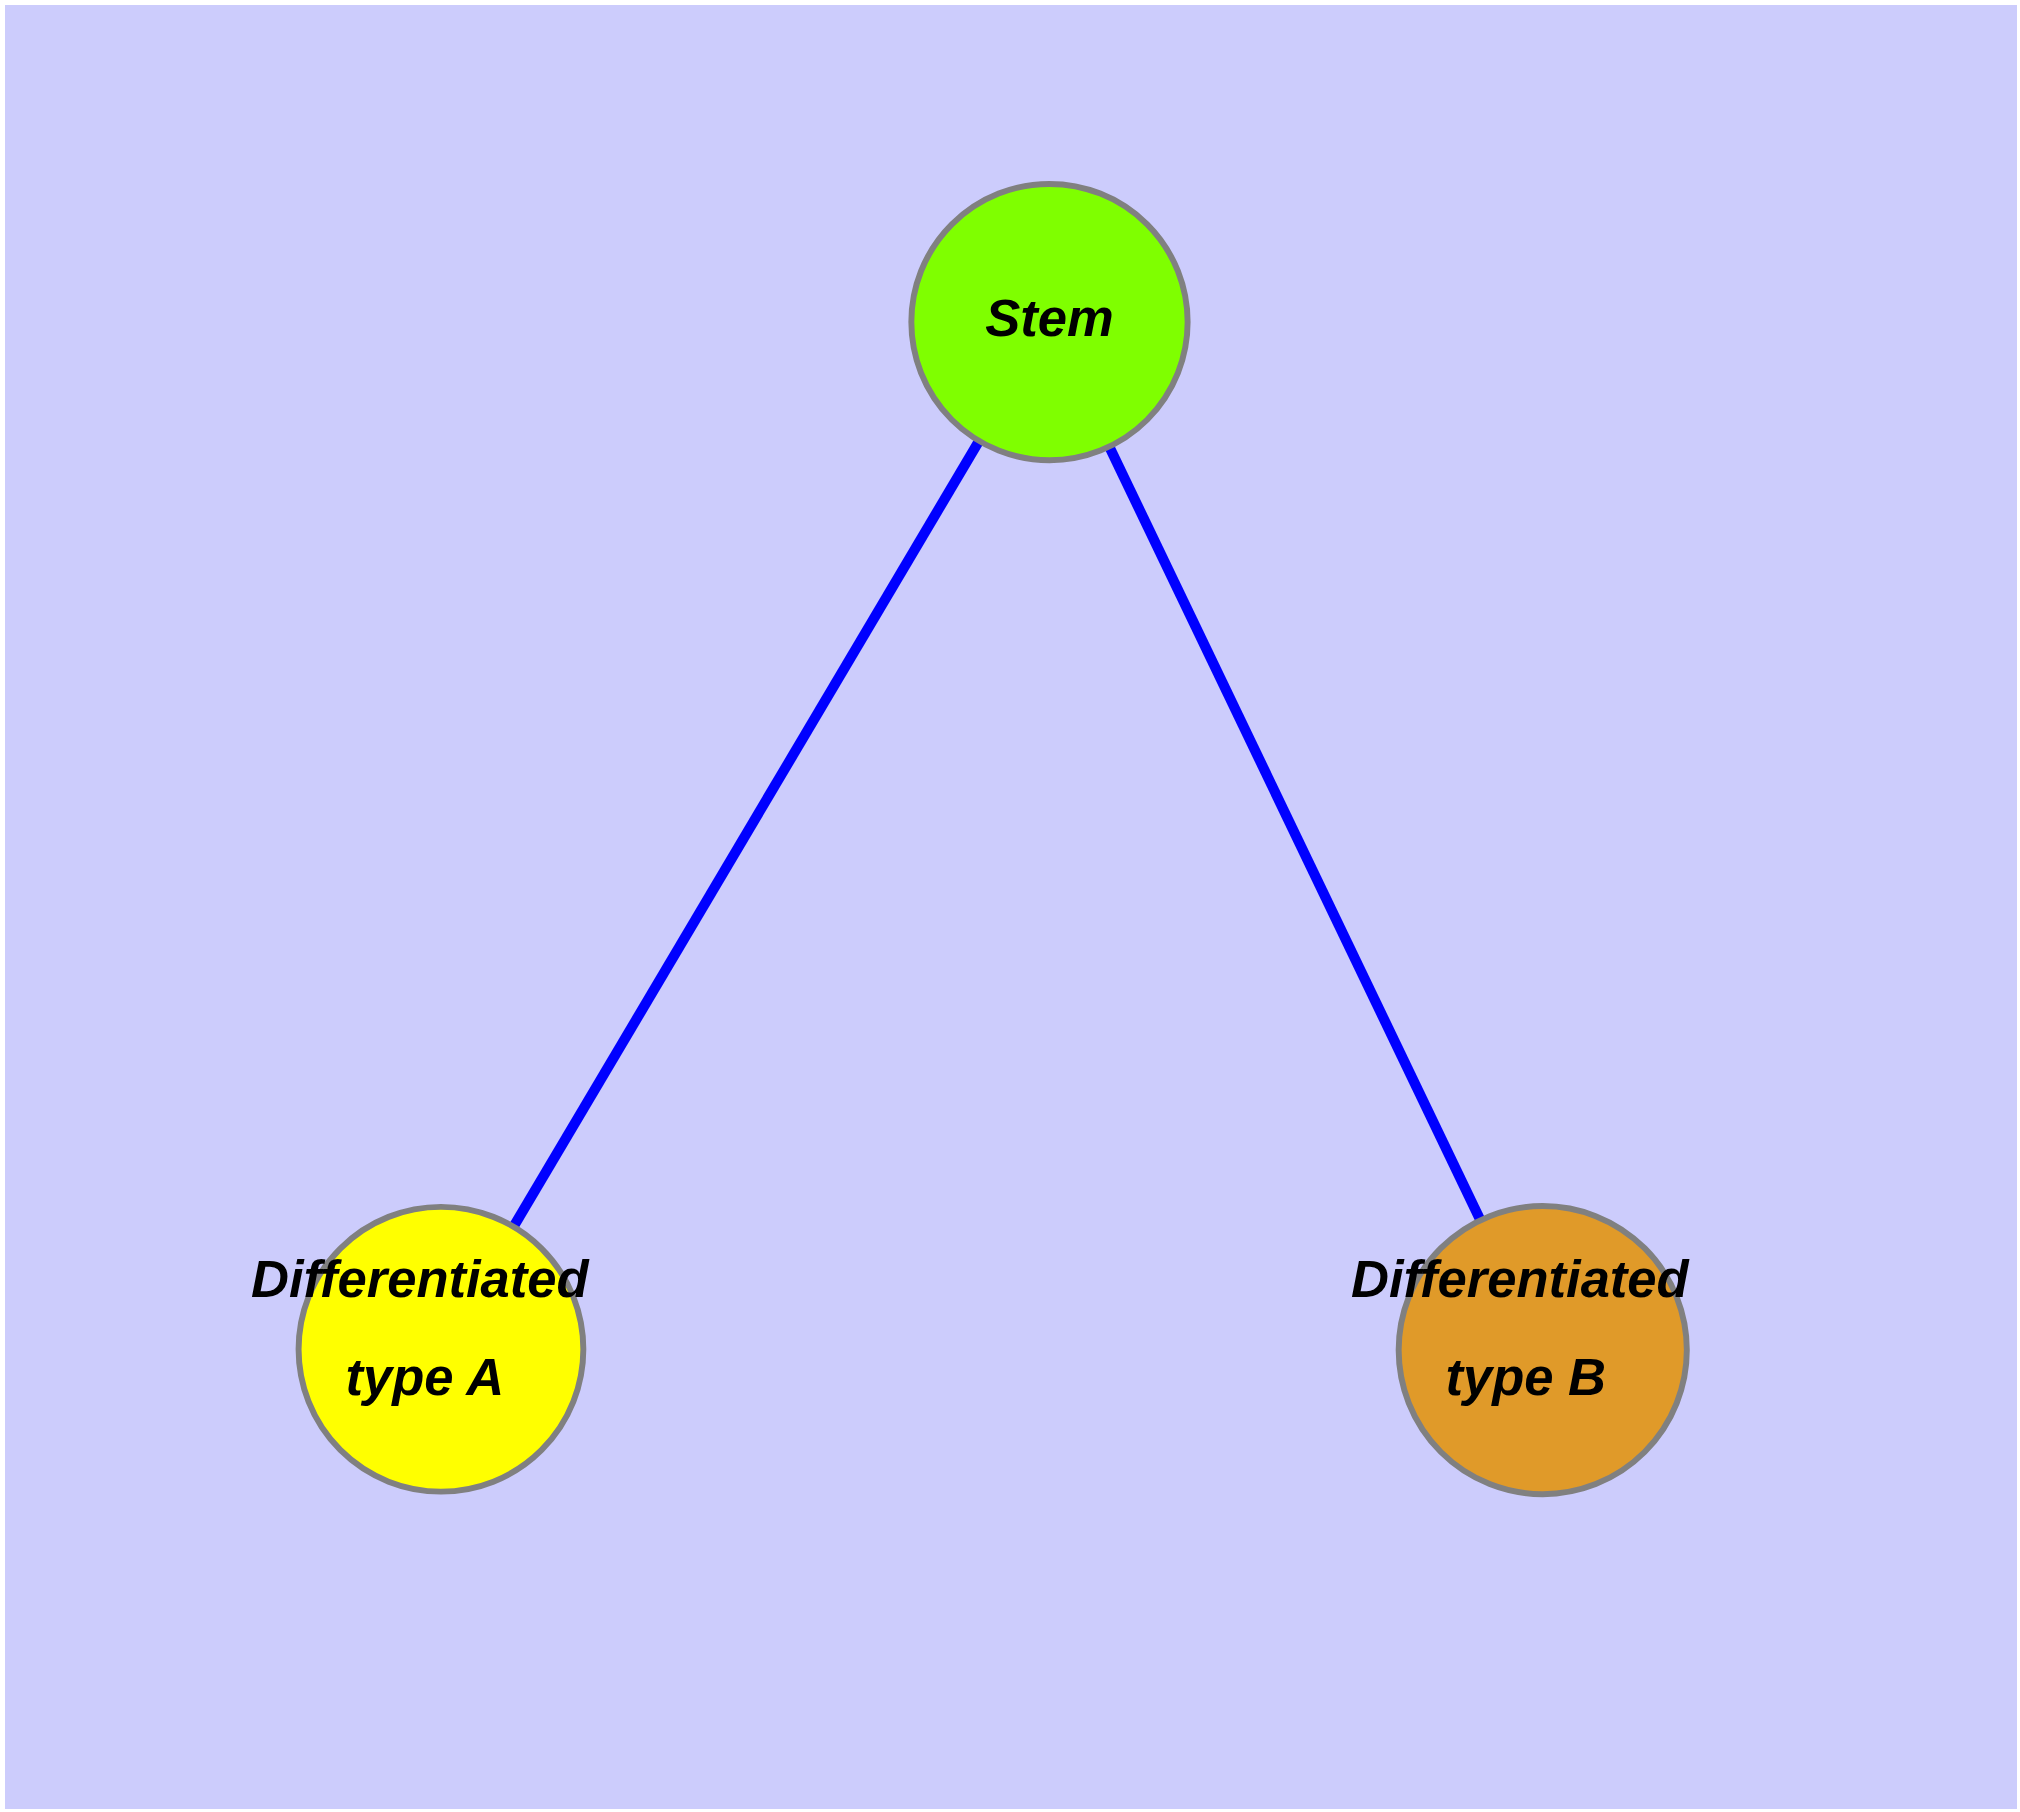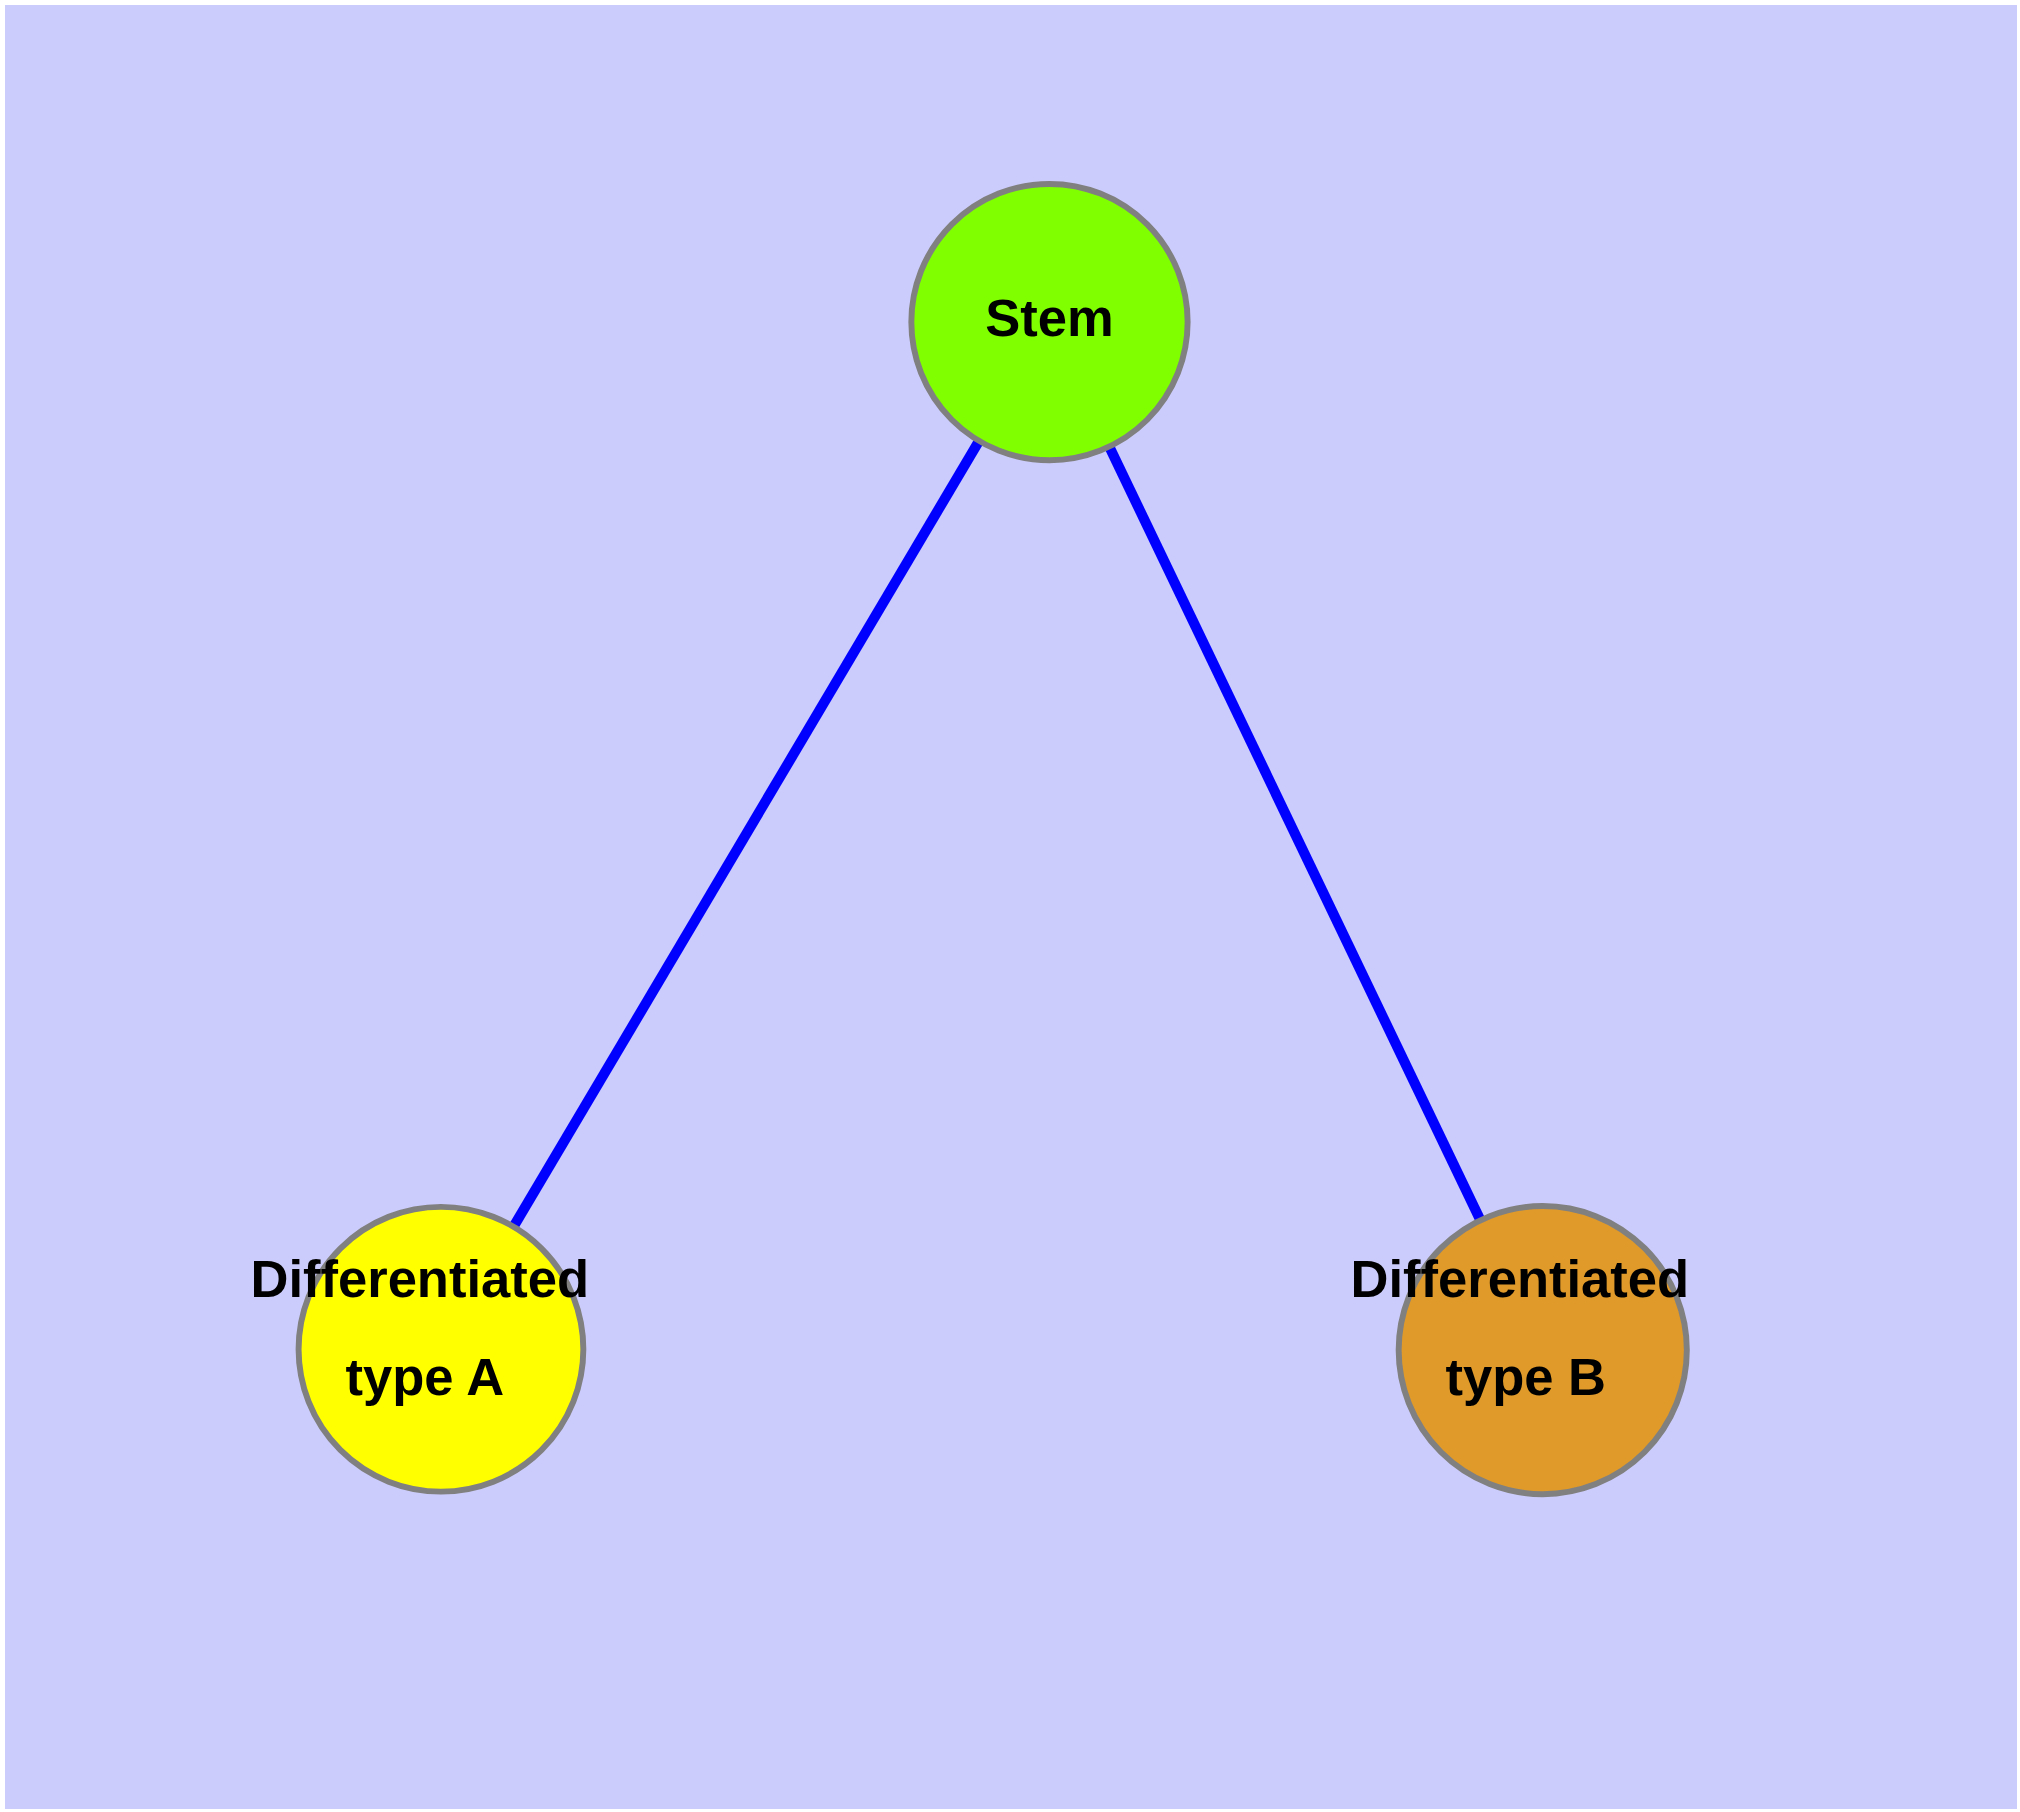--- a/index.html
+++ b/index.html
@@ -13,20 +13,21 @@
     height: 1812px;
     overflow: hidden;
     font-family: "Liberation Sans", "DejaVu Sans", sans-serif;
   }
   #graph-canvas {
     position: relative;
     width: 2021px;
     height: 1812px;
     background: #ffffff;
     box-sizing: border-box;
+    font-style: italic;
   }
   #graph-plot {
     position: absolute;
     left: 5.1px;
     top: 5.1px;
     width: 2012px;
     height: 1804px;
     background: #ccccfc;
   }
   #graph-svg {

